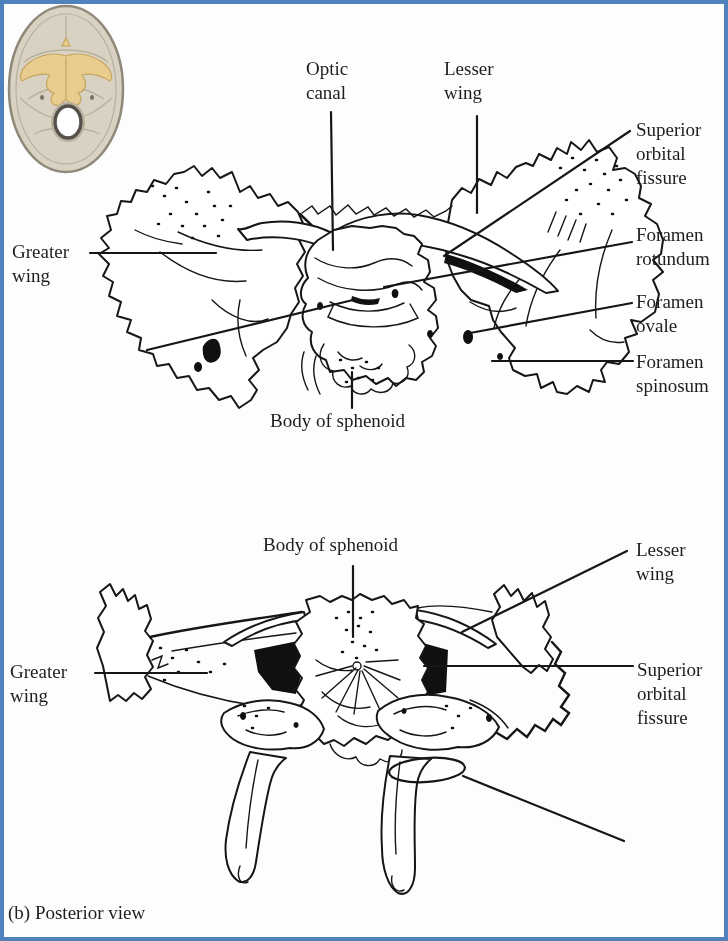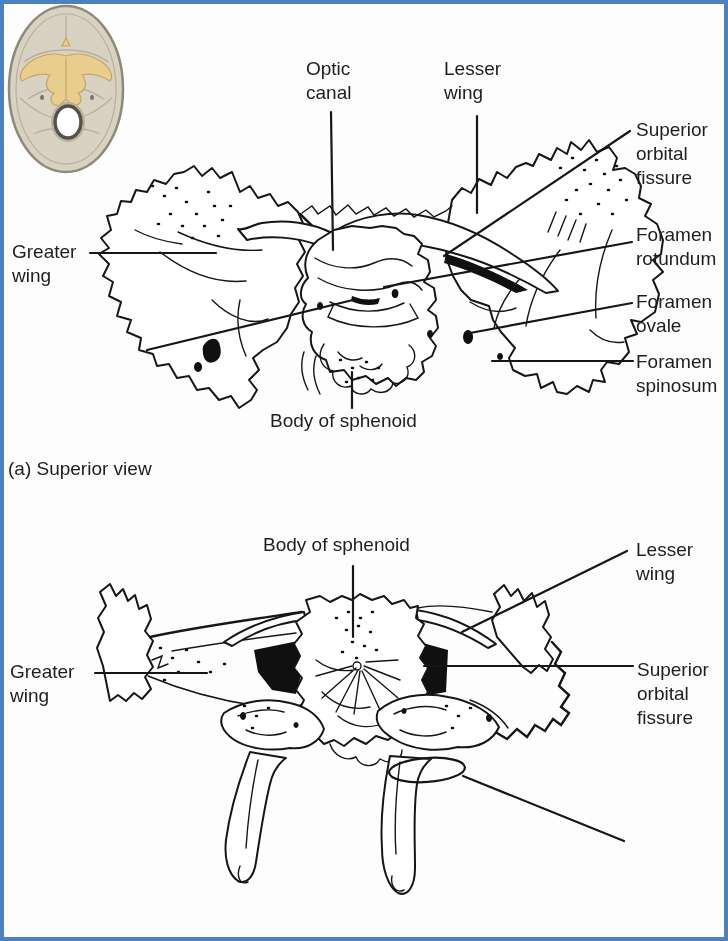--- a/index.html
+++ b/index.html
@@ -1,17 +1,17 @@
 <!DOCTYPE html>
 <html><head>
 <meta charset="utf-8">
 <style>
   html,body{margin:0;padding:0;background:#e9e9e9;}
   .frame{position:relative;width:728px;height:941px;background:#fdfdfd;
-         font-family:Liberation Sans, sans-serif;overflow:hidden;}
+         font-family:Liberation Serif, serif;overflow:hidden;}
   .border-overlay{position:absolute;inset:0;border:4px solid #4f81bd;pointer-events:none;z-index:30;}
   .lbl{position:absolute;font-size:19px;line-height:24px;color:#1e1e1e;white-space:pre-line;z-index:20;}
   .caption{position:absolute;font-size:19px;line-height:24px;color:#1e1e1e;z-index:20;}
   svg.art{position:absolute;left:0;top:0;z-index:5;}
   svg.inset{position:absolute;left:4px;top:2px;z-index:6;}
   .bone{fill:#ffffff;stroke:#161616;stroke-width:2;stroke-linejoin:round;stroke-linecap:round;}
   .detail{fill:none;stroke:#161616;stroke-width:1.4;stroke-linecap:round;}
   .bold{stroke-width:2.4;}
   .ink{fill:#101010;stroke:none;}
   .dots{stroke:#101010;stroke-width:2.6;stroke-linecap:round;fill:none;}
@@ -206,24 +206,24 @@
 fissure</div>
   <div class="lbl" style="left:636px;top:223px;">Foramen
 rotundum</div>
   <div class="lbl" style="left:636px;top:290px;">Foramen
 ovale</div>
   <div class="lbl" style="left:636px;top:350px;">Foramen
 spinosum</div>
   <div class="lbl" style="left:12px;top:240px;">Greater
 wing</div>
   <div class="lbl" style="left:270px;top:409px;">Body of sphenoid</div>
-  <div class="caption" style="left:8px;top:457px;">(a) Superior view</div>
 
   <div class="lbl" style="left:263px;top:533px;">Body of sphenoid</div>
   <div class="lbl" style="left:636px;top:538px;">Lesser
 wing</div>
   <div class="lbl" style="left:10px;top:660px;">Greater
 wing</div>
   <div class="lbl" style="left:637px;top:658px;">Superior
 orbital
 fissure</div>
+  <div class="caption" style="left:8px;top:901px;">(b) Posterior view</div>
 
 </div>
 
 </body></html>

